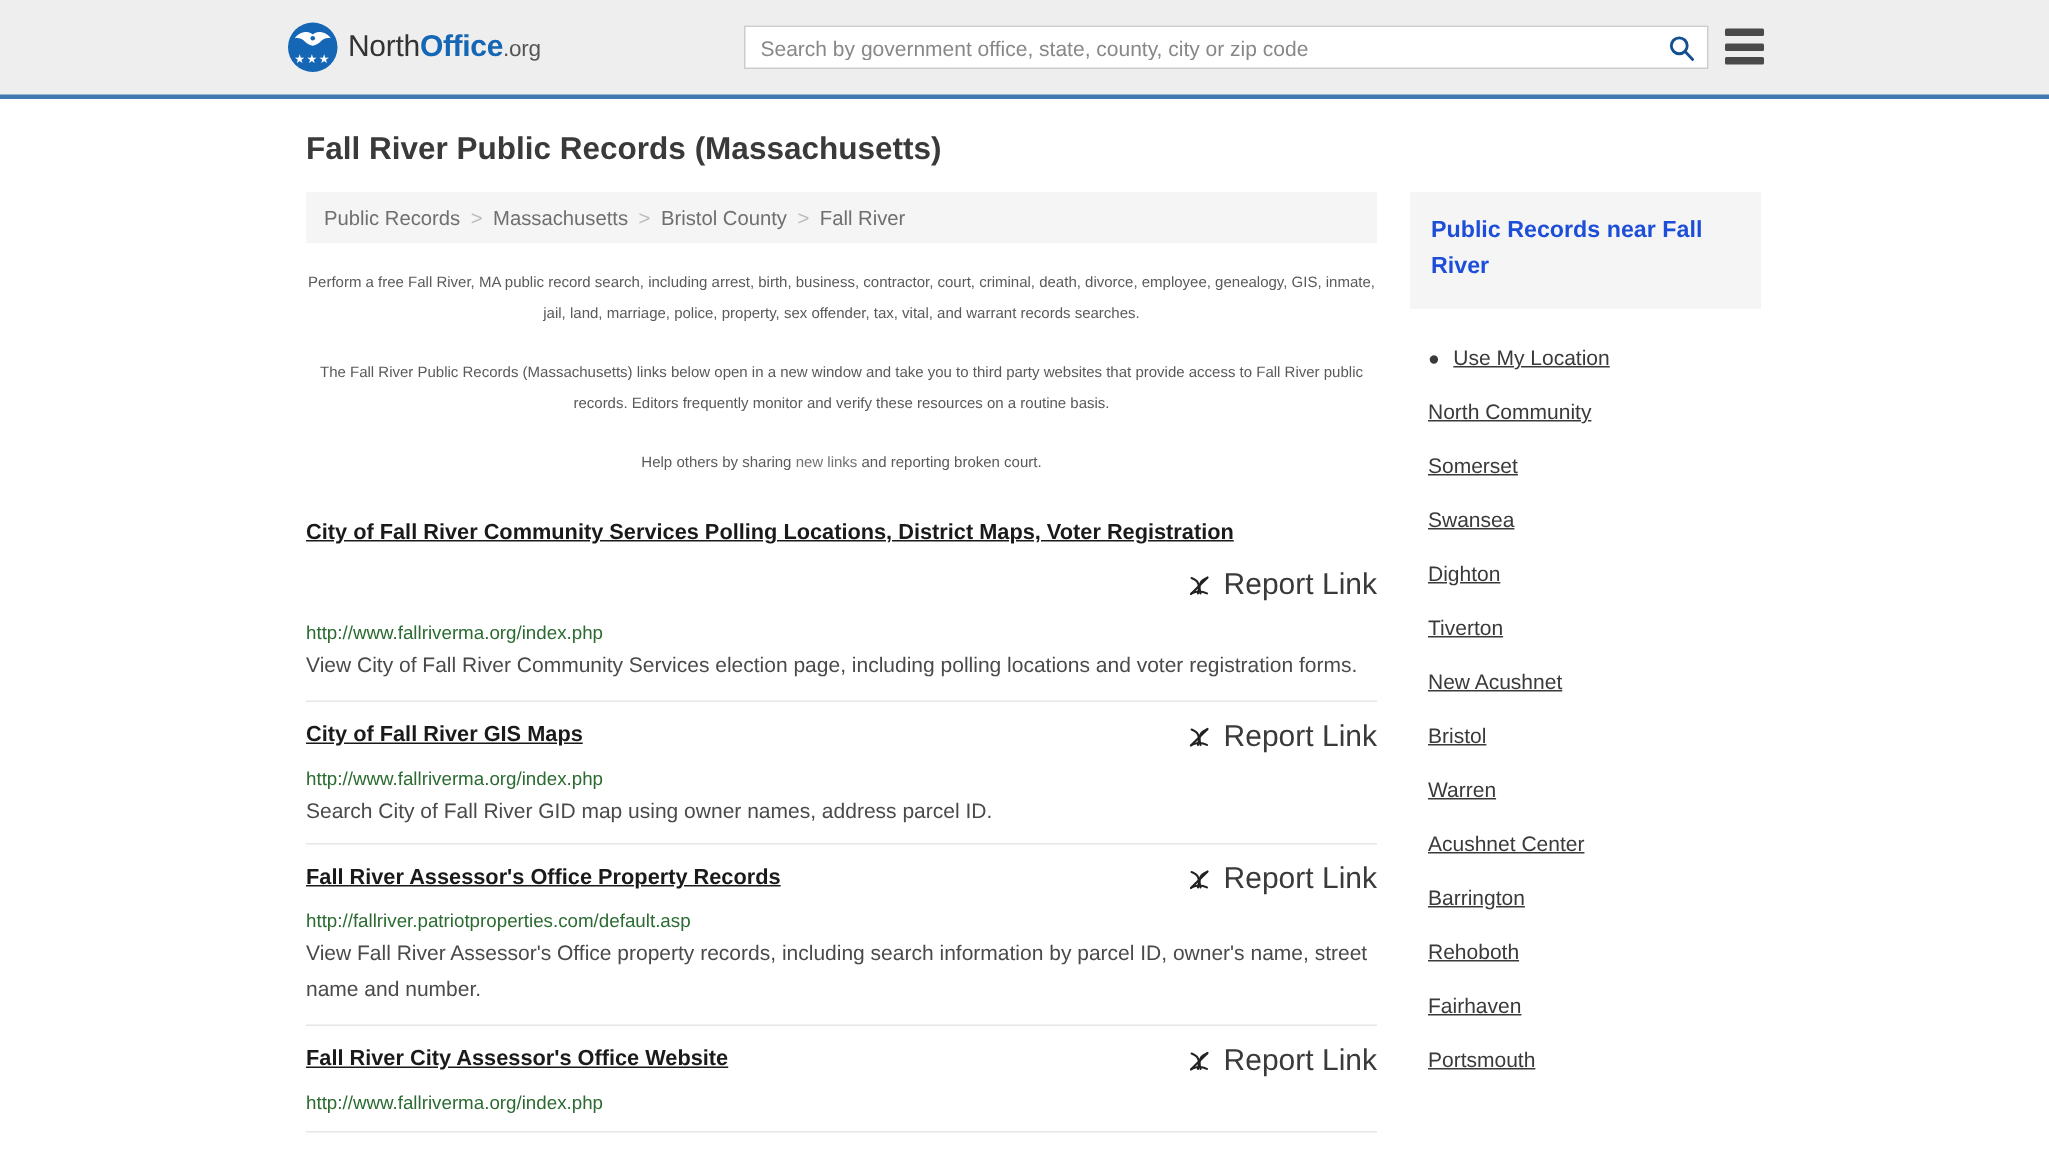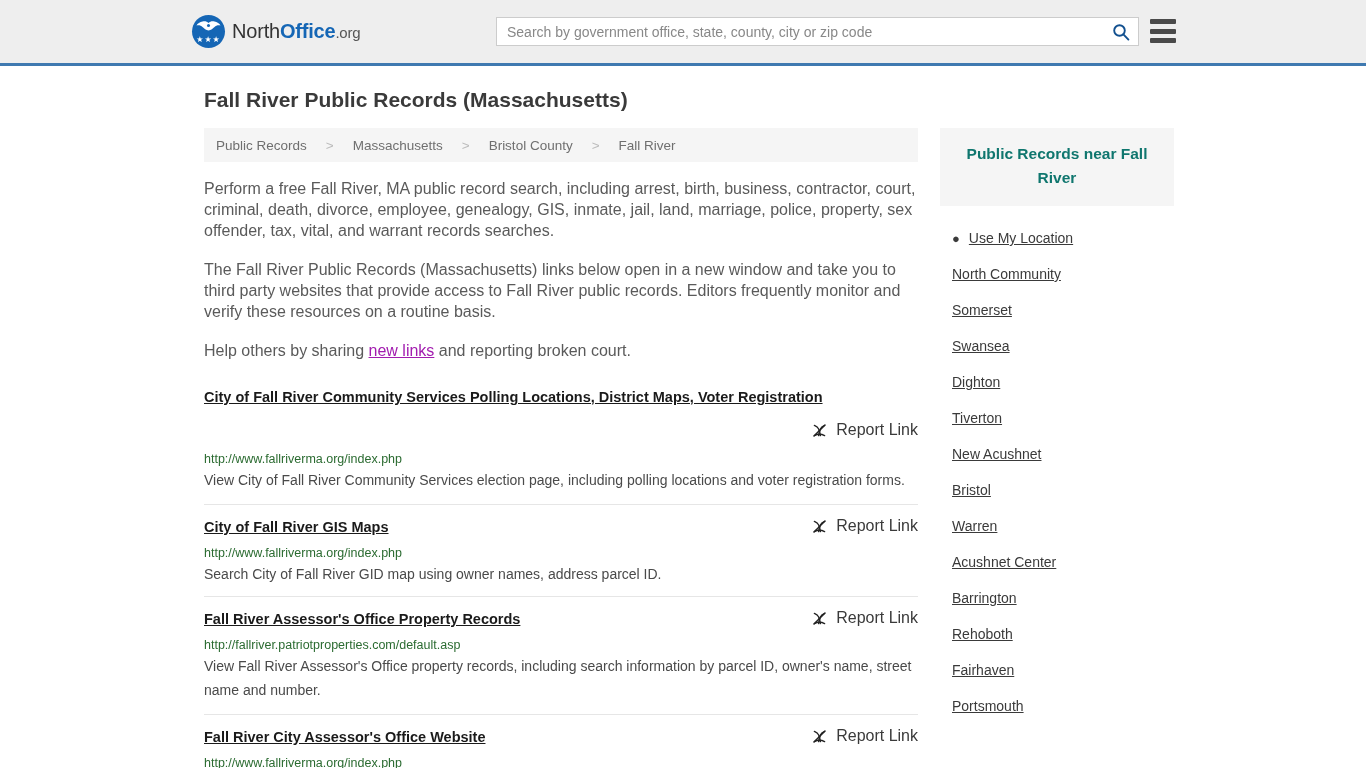--- a/index.html
+++ b/index.html
@@ -128,43 +128,42 @@
   }
 
   
   .breadcrumb {
     background: #f5f5f5;
     height: 34px;
     display: flex;
     align-items: center;
     padding: 0 12px;
     font-size: 13.5px;
-    gap: 12px;
   }
   .breadcrumb a {
     color: #6f6f6f;
     text-decoration: none;
   }
   .breadcrumb .sep {
     color: #bbbbbb;
     margin: 0 7px;
   }
 
   
   .intro {
-    font-size: 16px;
+    font-size: 10px;
     line-height: 21px;
     color: #5a5a5a;
     margin: 16px 0 0 0;
+    text-align: center;
   }
   .intro.p2 { margin-top: 18px; }
   .intro.p3 { margin-top: 18px; }
   .intro a {
-    color: #a21caf;
-    text-decoration: underline;
+    color: #737373;
   }
 
   
   .results { margin-top: 26px; }
   .result {
     border-bottom: 1px solid #e6e6e6;
     padding-bottom: 12px;
     margin-bottom: 12px;
     position: relative;
   }
@@ -180,21 +179,21 @@
     font-weight: bold;
     color: #1a1a1a;
     text-decoration: underline;
     cursor: pointer;
     line-height: 20px;
   }
   .report-link {
     display: flex;
     align-items: center;
     gap: 8px;
-    font-size: 16px;
+    font-size: 20px;
     color: #3a3a3a;
     cursor: pointer;
     white-space: nowrap;
     flex: 0 0 auto;
     margin-left: 16px;
   }
   .result.first .report-link {
     justify-content: flex-end;
     margin-left: 0;
     margin-top: 14px;
@@ -213,23 +212,22 @@
     margin-top: 2px;
   }
   .result.tight .result-desc { line-height: 20px; margin-top: 4px; }
 
   
   .side-head {
     background: #f5f5f5;
     padding: 14px 14px 16px 14px;
     font-size: 15.5px;
     font-weight: bold;
-    color: #0f766e;
+    color: #1d4ed8;
     line-height: 24px;
-    text-align: center;
   }
   .side-list { margin-top: 14px; }
   .side-item {
     display: flex;
     align-items: center;
     gap: 9px;
     padding: 0 0 0 12px;
     height: 36px;
     font-size: 14px;
   }

